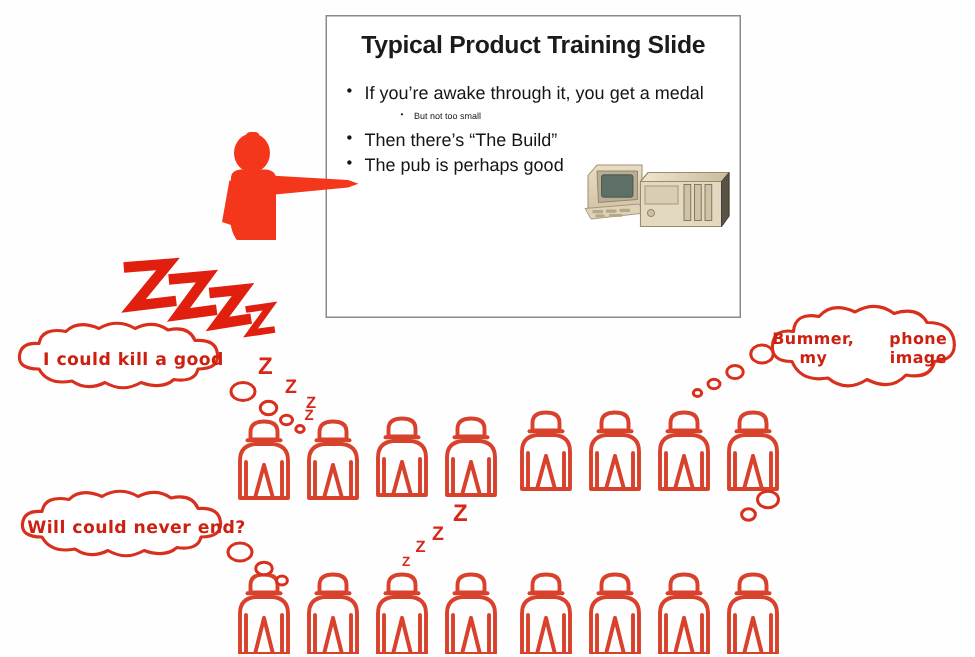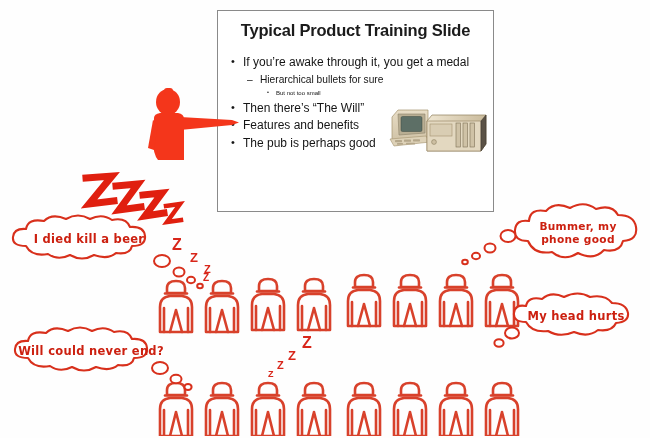--- a/index.html
+++ b/index.html
@@ -29,42 +29,40 @@
   .presenter{position:absolute;left:140px;top:84px;width:105px;height:90px;}
 
   
   .row{position:absolute;}
   .fig{position:absolute;width:52px;height:58px;}
 
   
   .bubble{position:absolute;}
   .btxt{position:absolute;left:0;top:0;width:100%;height:100%;
         display:flex;align-items:center;justify-content:center;
-        flex-direction:column;text-align:left;
+        flex-direction:row;text-align:center;
         color:#cc2010;font-size:11.5px;line-height:13px;
         font-family:"DejaVu Sans",sans-serif;font-weight:600;
         letter-spacing:0.3px;pointer-events:none;}
   .btxt.small{font-size:10.6px;}
   .zmark{position:absolute;color:#d8261a;font-weight:bold;
          font-family:"Liberation Sans",sans-serif;}
 </style>
 </head>
 <body>
 
 <div id="stage">
 
   <div class="slide">
     <div class="slide-title">Typical Product Training Slide</div>
 
     <div class="bullets">
       <div class="b1">If you’re awake through it, you get a medal</div>
-      <div class="b2">Hierarchical bullets for sure</div>
       <div class="b3">But not too small</div>
-      <div class="b1">Then there’s “The Will”</div>
-      <div class="b1">Features and benefits</div>
+      <div class="b1">Then there’s “The Build”</div>
       <div class="b1">The pub is perhaps good</div>
     </div>
 
     <svg class="pc" viewBox="0 0 105 62">
       <defs>
         <linearGradient id="beige" x1="0" y1="0" x2="0" y2="1">
           <stop offset="0" stop-color="#e8ddc6"></stop>
             <stop offset="1" stop-color="#cdbfa2"></stop>
         </linearGradient>
         <linearGradient id="beige2" x1="0" y1="0" x2="1" y2="0">
@@ -279,21 +277,21 @@
   </div>
 
   <div class="bubble" style="left:4px;top:210px;width:170px;height:58px;">
     <svg viewBox="0 0 170 58" style="width:170px;height:58px;">
       <path d="M22 36 Q8 36 9 27 Q10 18 22 19 Q24 8 40 11 Q48 3 62 9
                Q74 2 86 9 Q98 3 108 10 Q122 7 126 17 Q140 16 141 26
                Q142 36 128 36 Q126 45 112 43 Q104 50 90 45
                Q78 52 66 45 Q54 51 44 44 Q28 47 22 36 Z" fill="#ffffff" stroke="#d8301c" stroke-width="2.1" stroke-linejoin="round"></path>
     </svg>
     <div class="btxt">
-      <span>I died kill a beer</span>
+      <span>I could kill a good</span>
     </div>
   </div>
 
   <svg style="position:absolute;left:148px;top:252px;width:70px;height:42px;">
     <g fill="#ffffff" stroke="#d8301c" stroke-width="2">
       <ellipse cx="14" cy="9" rx="8" ry="6"></ellipse>
       <ellipse cx="31" cy="20" rx="5.5" ry="4.5"></ellipse>
       <ellipse cx="43" cy="28" rx="4" ry="3.2"></ellipse>
       <ellipse cx="52" cy="34" rx="2.8" ry="2.3"></ellipse>
     </g>
@@ -320,43 +318,32 @@
 
   <div class="bubble" style="left:508px;top:199px;width:140px;height:68px;">
     <svg viewBox="0 0 140 68" style="width:140px;height:68px;">
       <path d="M20 42 Q6 42 7 31 Q8 20 21 22 Q22 9 38 12 Q47 2 62 9
                Q76 1 88 10 Q104 5 110 16 Q126 16 128 28
                Q130 41 115 42 Q112 54 96 51 Q86 62 70 54
                Q56 63 44 53 Q26 56 20 42 Z" fill="#ffffff" stroke="#d8301c" stroke-width="2.1" stroke-linejoin="round"></path>
     </svg>
     <div class="btxt small">
       <span>Bummer, my</span>
-      <span>phone good</span>
+      <span>phone image</span>
     </div>
   </div>
   <svg style="position:absolute;left:452px;top:228px;width:70px;height:42px;">
     <g fill="#ffffff" stroke="#d8301c" stroke-width="2">
       <ellipse cx="56" cy="8" rx="7.5" ry="6"></ellipse>
       <ellipse cx="38" cy="20" rx="5.5" ry="4.4"></ellipse>
       <ellipse cx="24" cy="28" rx="4" ry="3.2"></ellipse>
       <ellipse cx="13" cy="34" rx="2.8" ry="2.3"></ellipse>
     </g>
   </svg>
 
-  <div class="bubble" style="left:506px;top:290px;width:140px;height:52px;">
-    <svg viewBox="0 0 140 52" style="width:140px;height:52px;">
-      <path d="M20 32 Q7 32 8 23 Q9 14 20 16 Q22 6 36 9 Q45 1 58 7
-               Q72 0 84 7 Q99 4 106 13 Q120 13 122 23
-               Q123 32 110 33 Q106 42 92 40 Q82 48 68 42
-               Q54 48 42 41 Q26 43 20 32 Z" fill="#ffffff" stroke="#d8301c" stroke-width="2.1" stroke-linejoin="round"></path>
-    </svg>
-    <div class="btxt">
-      <span>My head hurts</span>
-    </div>
-  </div>
   <svg style="position:absolute;left:486px;top:325px;width:40px;height:32px;">
     <g fill="#ffffff" stroke="#d8301c" stroke-width="2">
       <ellipse cx="26" cy="8" rx="7" ry="5.5"></ellipse>
       <ellipse cx="13" cy="18" rx="4.6" ry="3.8"></ellipse>
     </g>
   </svg>
 
 </div>
 
 </body></html>

